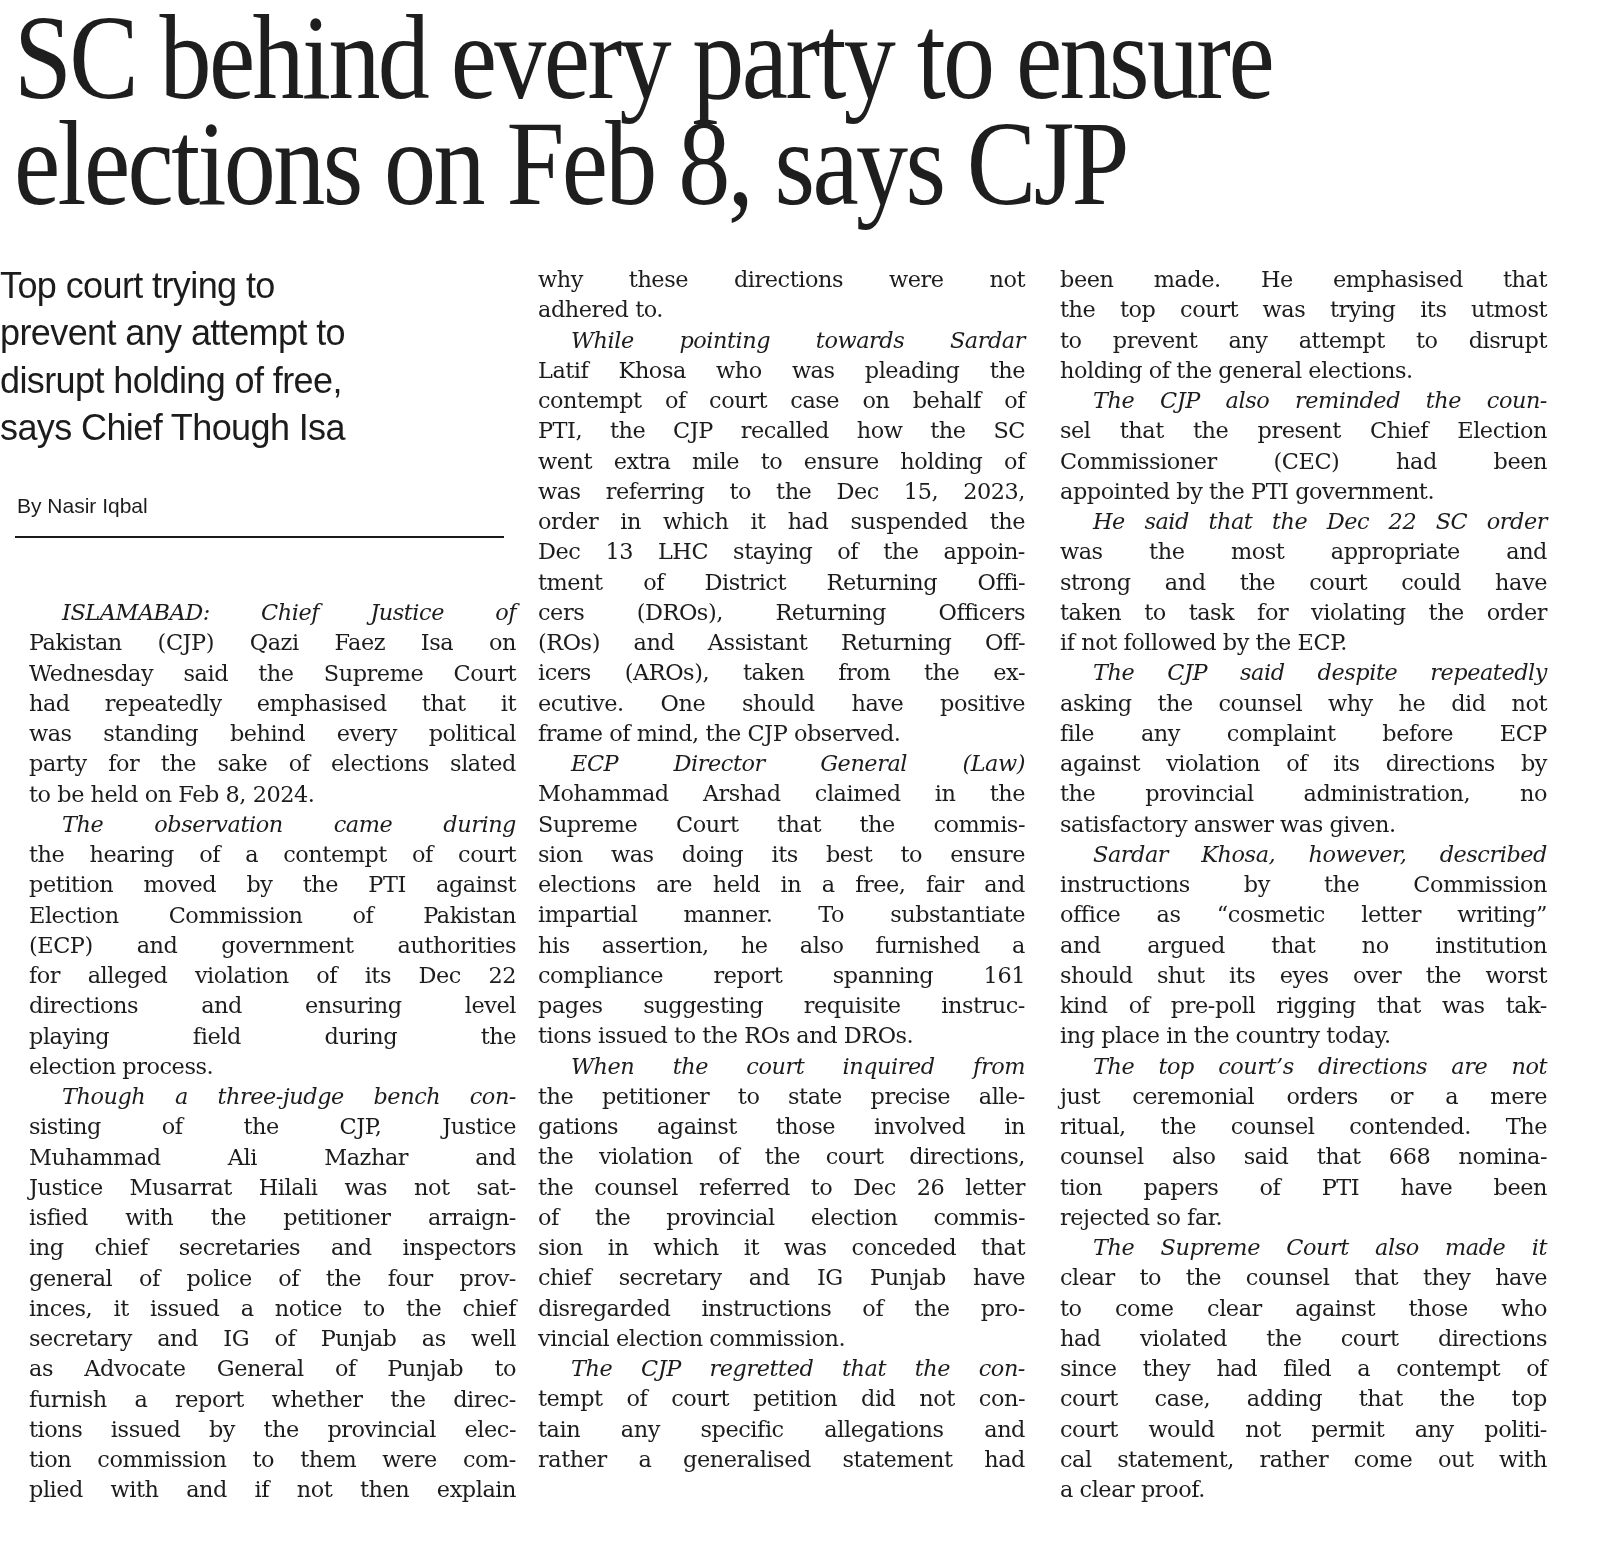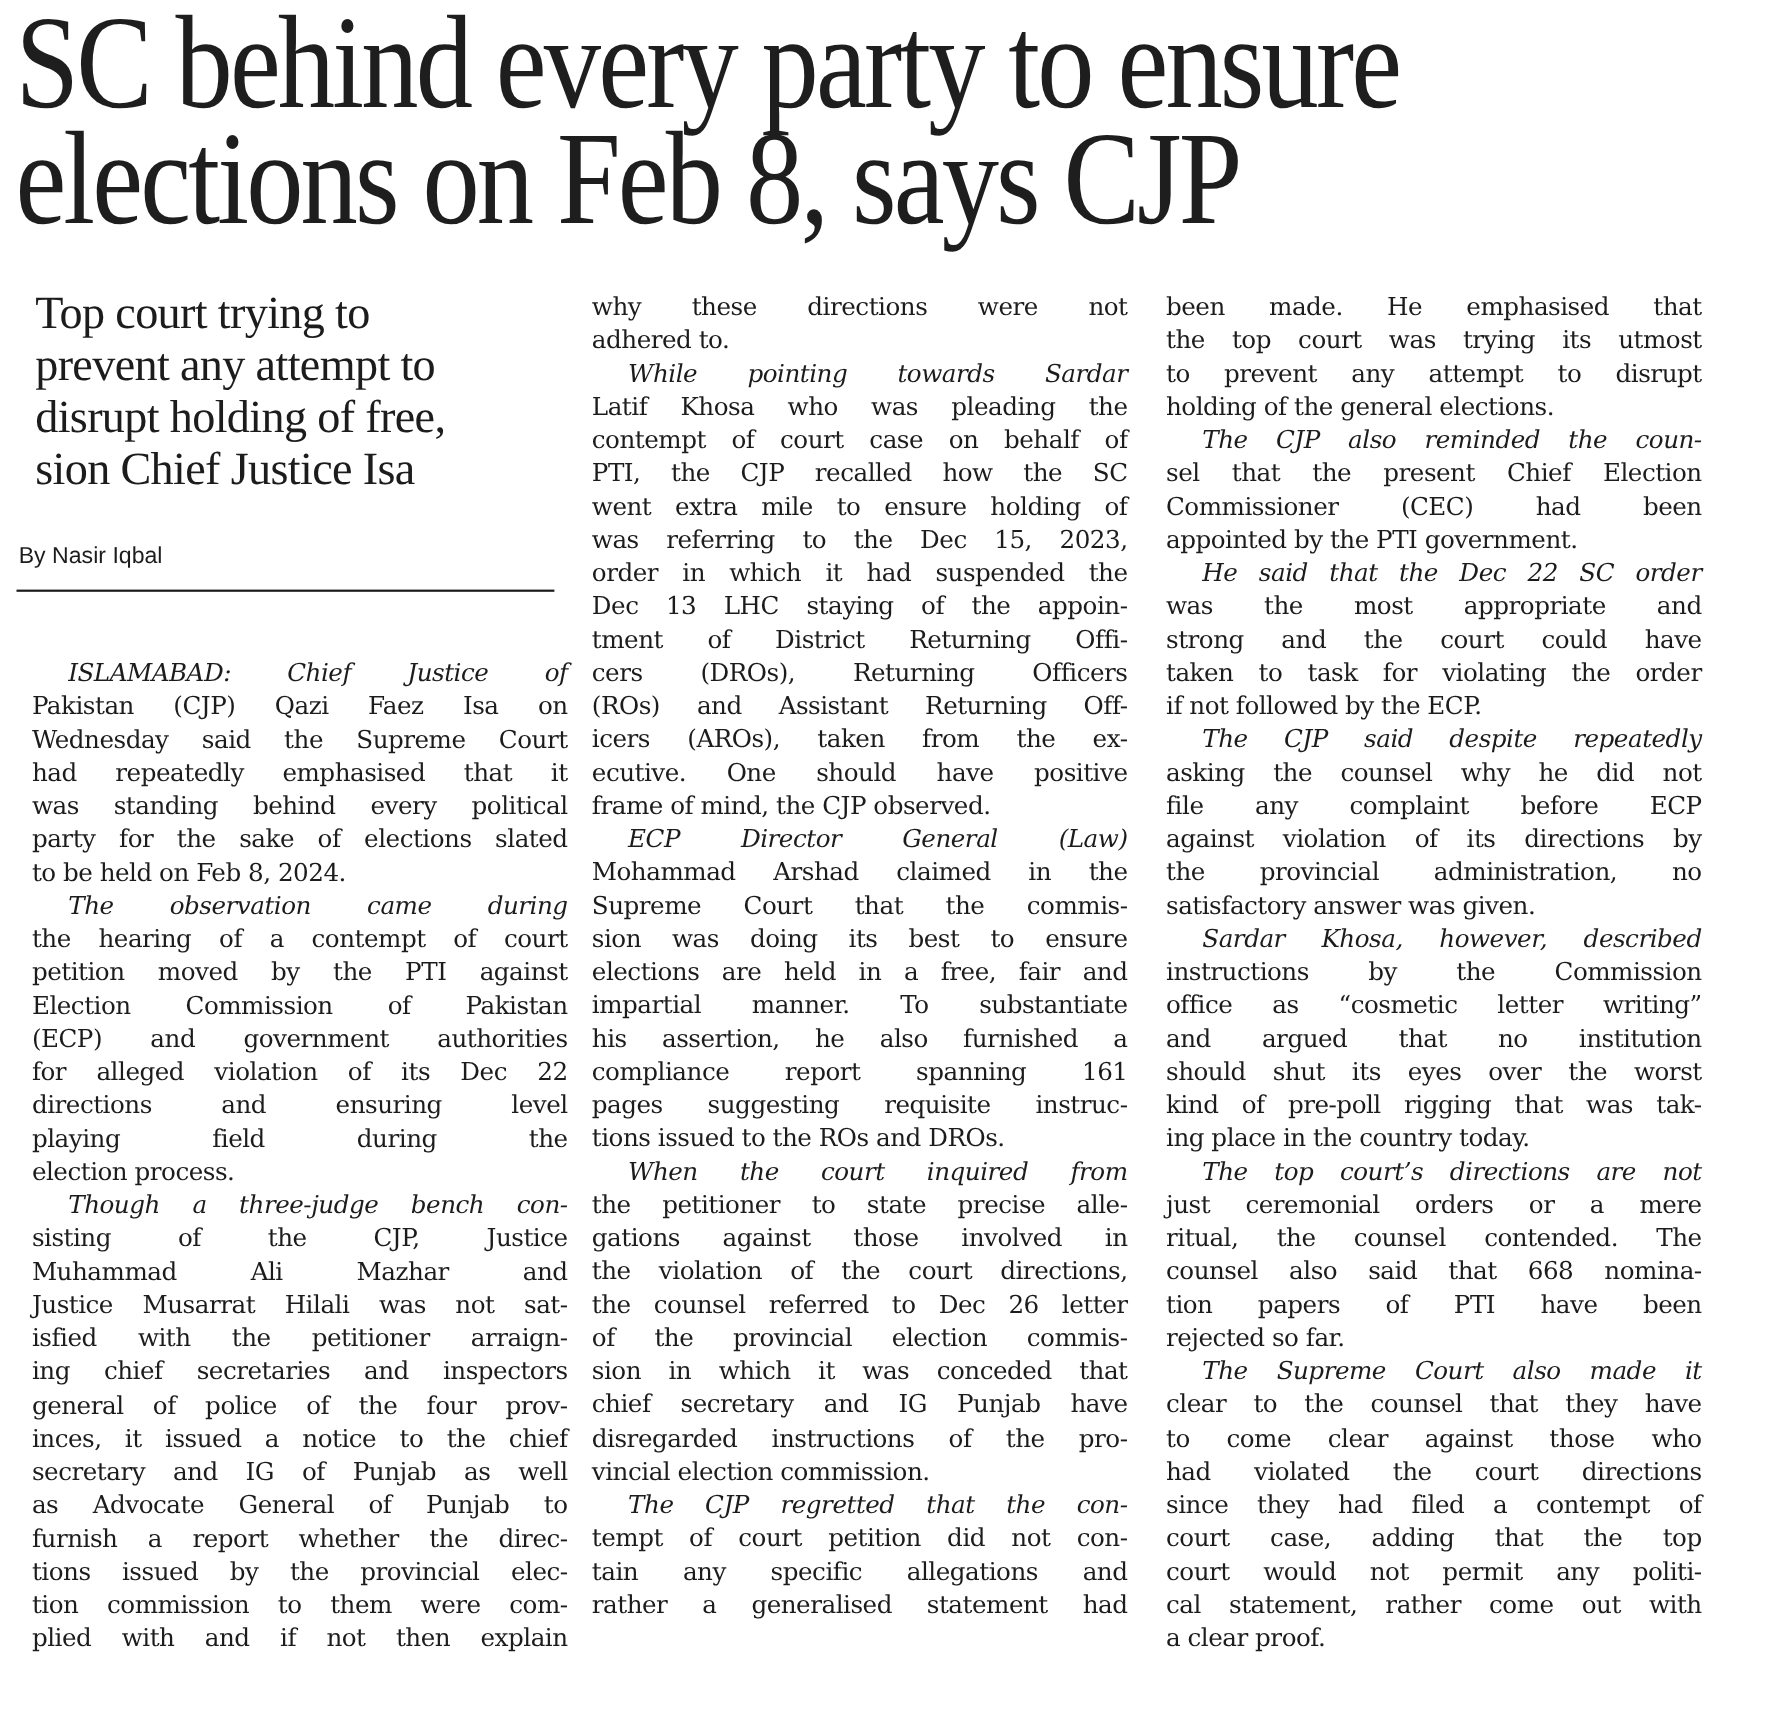--- a/index.html
+++ b/index.html
@@ -2,22 +2,22 @@
 <html><head>
 <meta charset="utf-8">
 <style>
   html, body { margin:0; padding:0; background:#ffffff; }
   body { width:1609px; height:1566px; position:relative; overflow:hidden; color:#1c1c1c; }
   .headline { position:absolute; left:14px; top:4px; width:1590px; margin:0;
     font-family:"Liberation Serif", serif; font-weight:normal; color:#1e1e1e;
     font-size:121px; line-height:106px; letter-spacing:-3px;
     transform-origin:0 0; transform:scaleX(0.86); white-space:nowrap; }
   .headline span { display:block; }
-  .deck { position:absolute; left:32px; top:262px; width:500px; margin:0;
-    font-family:Liberation Serif, serif; font-weight:normal; font-size:42px; line-height:47.3px; color:#1c1c1c; letter-spacing:-0.6px; }
+  .deck { position:absolute; left:0; top:262px; width:500px; margin:0;
+    font-family:Liberation Sans, sans-serif; font-weight:normal; font-size:36px; line-height:47.3px; color:#1c1c1c; letter-spacing:-0.6px; }
   .deck span { display:block; white-space:nowrap; }
   .byline { position:absolute; left:17px; top:494px; font-family:"Liberation Sans", sans-serif; font-size:21px; color:#1c1c1c; }
   .rule { position:absolute; left:15px; top:536px; width:489px; height:2px; background:#1a1a1a; }
   .col { position:absolute; width:487px; font-family:"DejaVu Serif", serif; font-size:22.4px; line-height:30.25px; color:#1c1c1c; }
   .col1 { left:17px; top:597px;margin-left:12px; }
   .col2 { left:538px; top:264px; }
   .col3 { left:1060px; top:264px; }
   .ln { display:block; height:30.25px; white-space:nowrap; text-align:justify; text-align-last:justify; overflow:visible; letter-spacing:-0.45px; }
   .ln.last { text-align-last:left; }
   .ln.ind { text-indent:33px;font-style:italic; }
@@ -27,21 +27,21 @@
 
 <h1 class="headline">
   <span>SC behind every party to ensure</span>
   <span>elections on Feb 8, says CJP</span>
 </h1>
 
 <h2 class="deck">
   <span>Top court trying to</span>
   <span>prevent any attempt to</span>
   <span>disrupt holding of free,</span>
-  <span>sion Chief Justice Isa</span>
+  <span>says Chief Though Isa</span>
 </h2>
 
 <div class="byline">By Nasir Iqbal</div>
 <div class="rule"></div>
 
 <div class="col col1">
     <span class="ln ind">ISLAMABAD: Chief Justice of</span>
     <span class="ln">Pakistan (CJP) Qazi Faez Isa on</span>
     <span class="ln">Wednesday said the Supreme Court</span>
     <span class="ln">had repeatedly emphasised that it</span>

